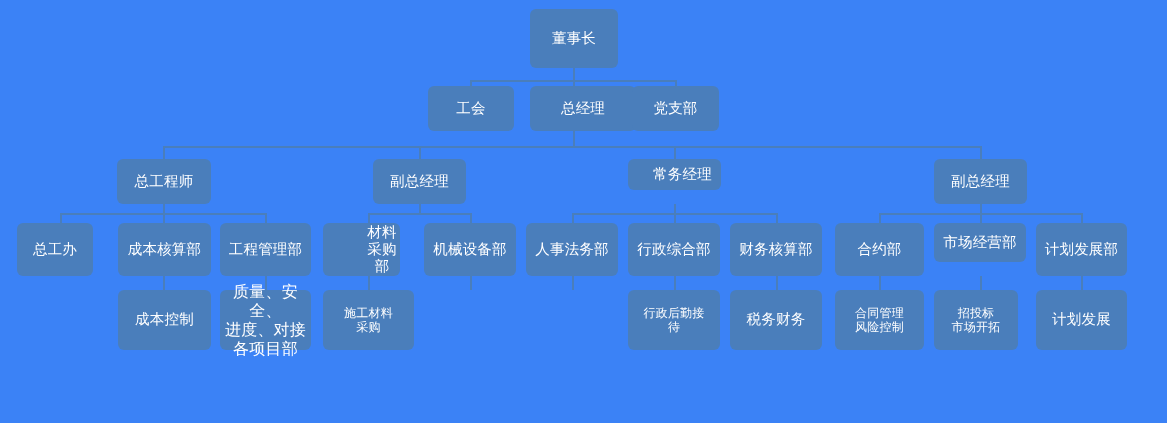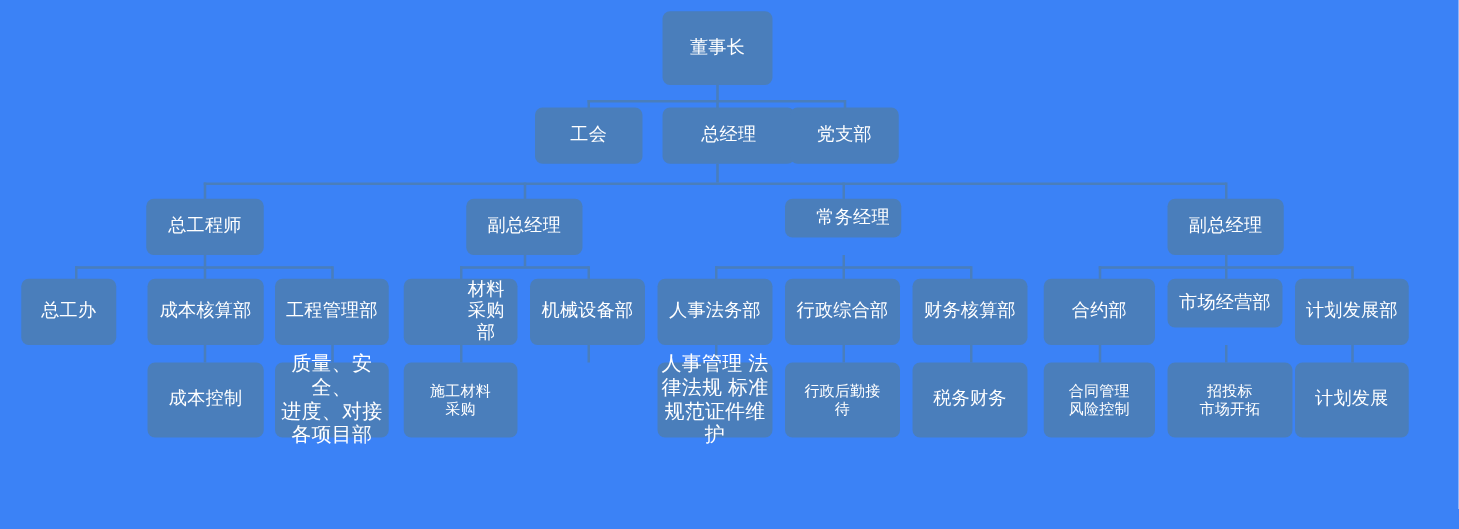--- a/index.html
+++ b/index.html
@@ -104,40 +104,37 @@
   <div class="node" style="left:632px; top:86px; width:87px; height:45px;">党支部</div>
 
   <div class="node" style="left:117px; top:159px; width:94px; height:45px;">总工程师</div>
   <div class="node" style="left:373px; top:159px; width:93px; height:45px;">副总经理</div>
   <div class="node" style="left:628px; top:159px; width:93px; height:31px;padding-left:19px;">常务经理</div>
   <div class="node" style="left:934px; top:159px; width:93px; height:45px;">副总经理</div>
 
   <div class="node" style="left:17px; top:223px; width:76px; height:53px;">总工办</div>
   <div class="node" style="left:118px; top:223px; width:93px; height:53px;">成本核算部</div>
   <div class="node" style="left:220px; top:223px; width:91px; height:53px;">工程管理部</div>
-  <div class="node" style="left:323px; top:223px; width:91px; height:53px;padding-left:44px;">材料采购部</div>
+  <div class="node" style="left:323px; top:223px; width:77px; height:53px;padding-left:44px;">材料采购部</div>
   <div class="node" style="left:424px; top:223px; width:92px; height:53px;">机械设备部</div>
   <div class="node" style="left:526px; top:223px; width:92px; height:53px;">人事法务部</div>
   <div class="node" style="left:628px; top:223px; width:92px; height:53px;">行政综合部</div>
   <div class="node" style="left:730px; top:223px; width:92px; height:53px;">财务核算部</div>
   <div class="node" style="left:835px; top:223px; width:89px; height:53px;">合约部</div>
   <div class="node" style="left:934px; top:223px; width:92px; height:39px;">市场经营部</div>
   <div class="node" style="left:1036px; top:223px; width:91px; height:53px;">计划发展部</div>
 
   <div class="node" style="left:118px; top:290px; width:93px; height:60px;">成本控制</div>
   <div class="node tiny" style="left:220px; top:290px; width:91px; height:60px;">质量、安全、
 进度、对接
 各项目部</div>
   <div class="node small" style="left:323px; top:290px; width:91px; height:60px;">施工材料
 采购</div>
-  <div class="node tiny" style="left:526px; top:290px; width:92px; height:60px;">人事管理 法
-律法规 标准
-规范证件维护</div>
   <div class="node small" style="left:628px; top:290px; width:92px; height:60px;">行政后勤接
 待</div>
   <div class="node" style="left:730px; top:290px; width:92px; height:60px;">税务财务</div>
   <div class="node small" style="left:835px; top:290px; width:89px; height:60px;">合同管理
 风险控制</div>
-  <div class="node small" style="left:934px; top:290px; width:100px; height:60px;">招投标
+  <div class="node small" style="left:934px; top:290px; width:84px; height:60px;">招投标
 市场开拓</div>
   <div class="node" style="left:1036px; top:290px; width:91px; height:60px;">计划发展</div>
 
 </div>
 
 </body></html>

